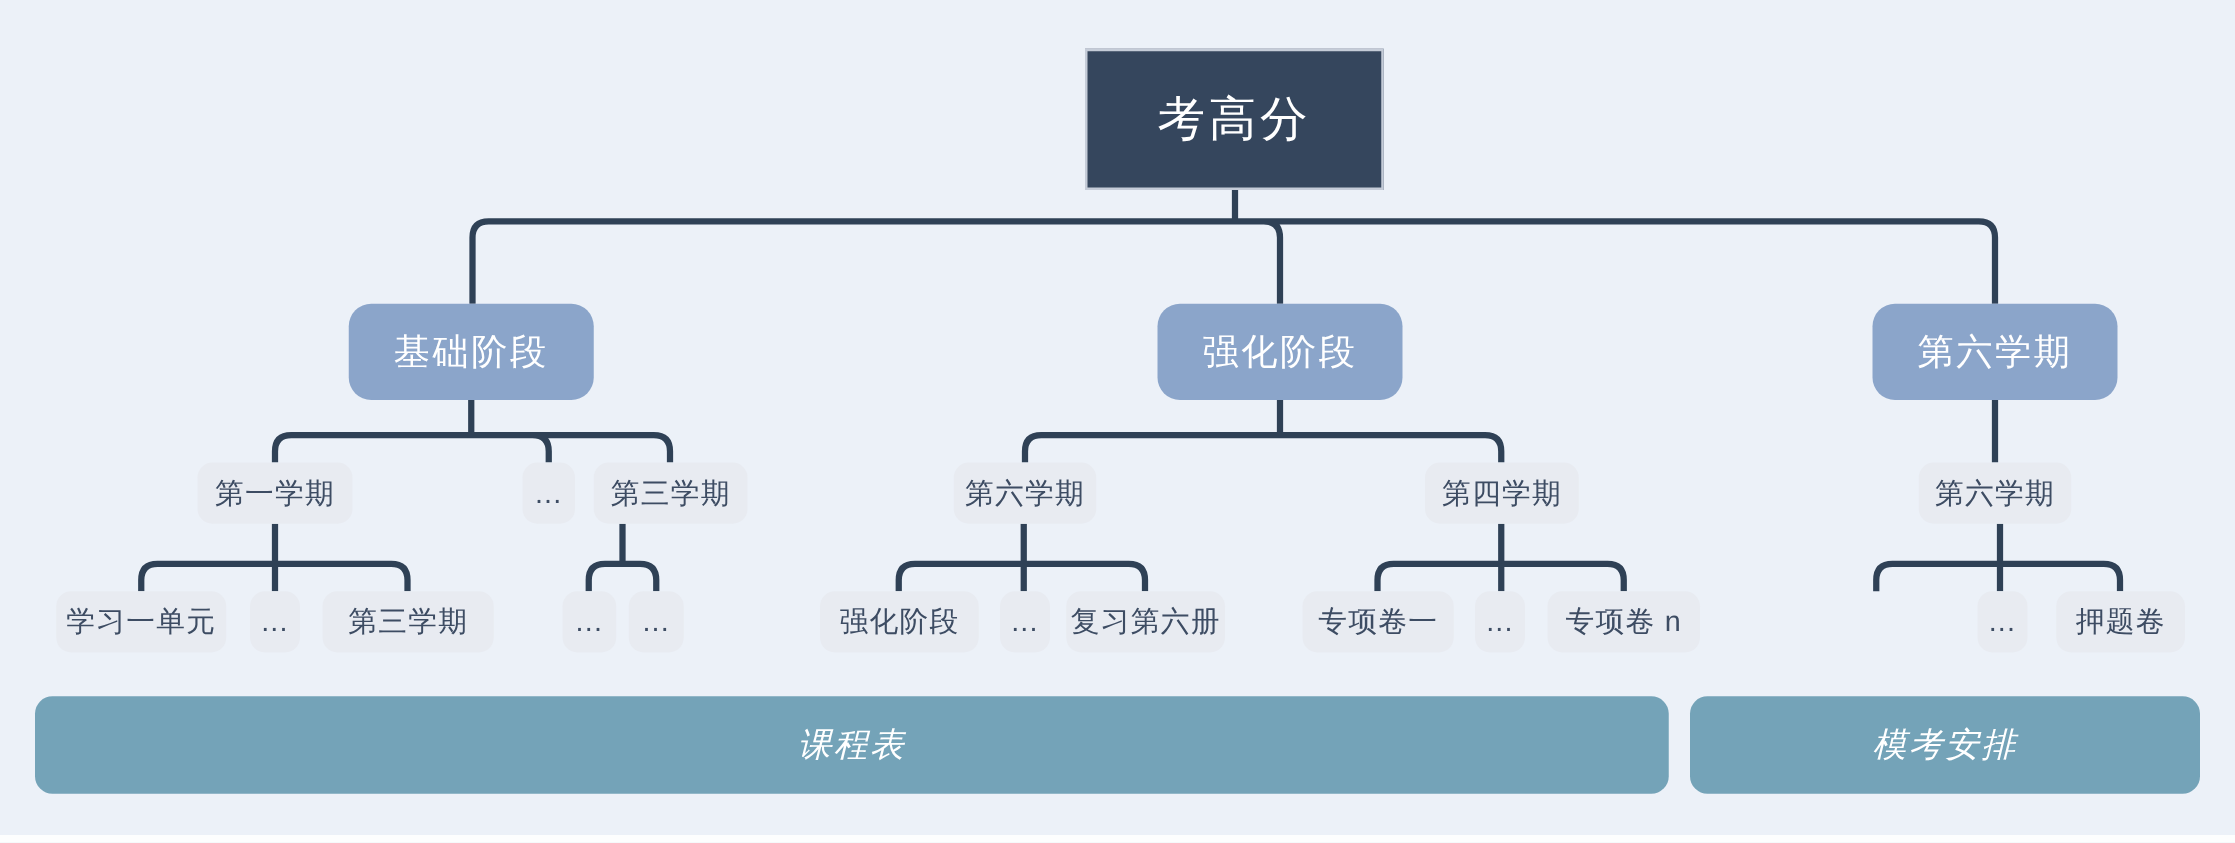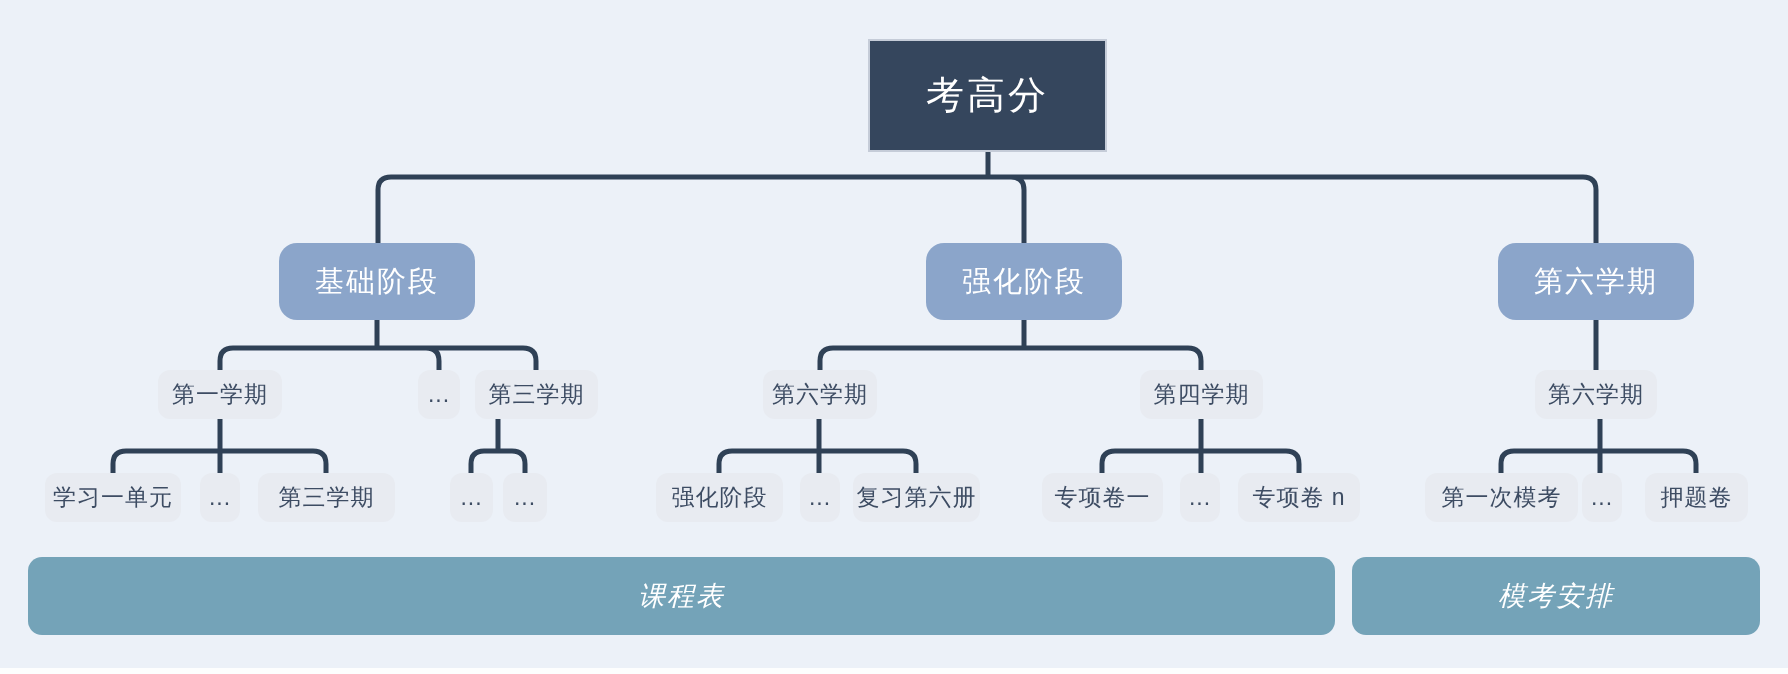--- a/index.html
+++ b/index.html
@@ -89,21 +89,20 @@
   <div class="node item-node" style="left:200px;top:473px;width:40px;height:49px;">...</div>
   <div class="node item-node" style="left:258px;top:473px;width:137px;height:49px;">第三学期</div>
   <div class="node item-node" style="left:450px;top:473px;width:43px;height:49px;">...</div>
   <div class="node item-node" style="left:503px;top:473px;width:44px;height:49px;">...</div>
   <div class="node item-node" style="left:656px;top:473px;width:127px;height:49px;">强化阶段</div>
   <div class="node item-node" style="left:800px;top:473px;width:40px;height:49px;">...</div>
   <div class="node item-node" style="left:853px;top:473px;width:127px;height:49px;">复习第六册</div>
   <div class="node item-node" style="left:1042px;top:473px;width:121px;height:49px;">专项卷一</div>
   <div class="node item-node" style="left:1180px;top:473px;width:40px;height:49px;">...</div>
   <div class="node item-node" style="left:1238px;top:473px;width:122px;height:49px;">专项卷 n</div>
-  <div class="node item-node" style="left:1425px;top:473px;width:153px;height:49px;">第一次模考</div>
   <div class="node item-node" style="left:1582px;top:473px;width:40px;height:49px;">...</div>
   <div class="node item-node" style="left:1645px;top:473px;width:103px;height:49px;">押题卷</div>
 
   <div class="node footer-bar" style="left:28px;top:557px;width:1307px;height:78px;">课程表</div>
   <div class="node footer-bar" style="left:1352px;top:557px;width:408px;height:78px;">模考安排</div>
 
   <div class="bottom-strip"></div>
 </div>
 
 </body></html>

